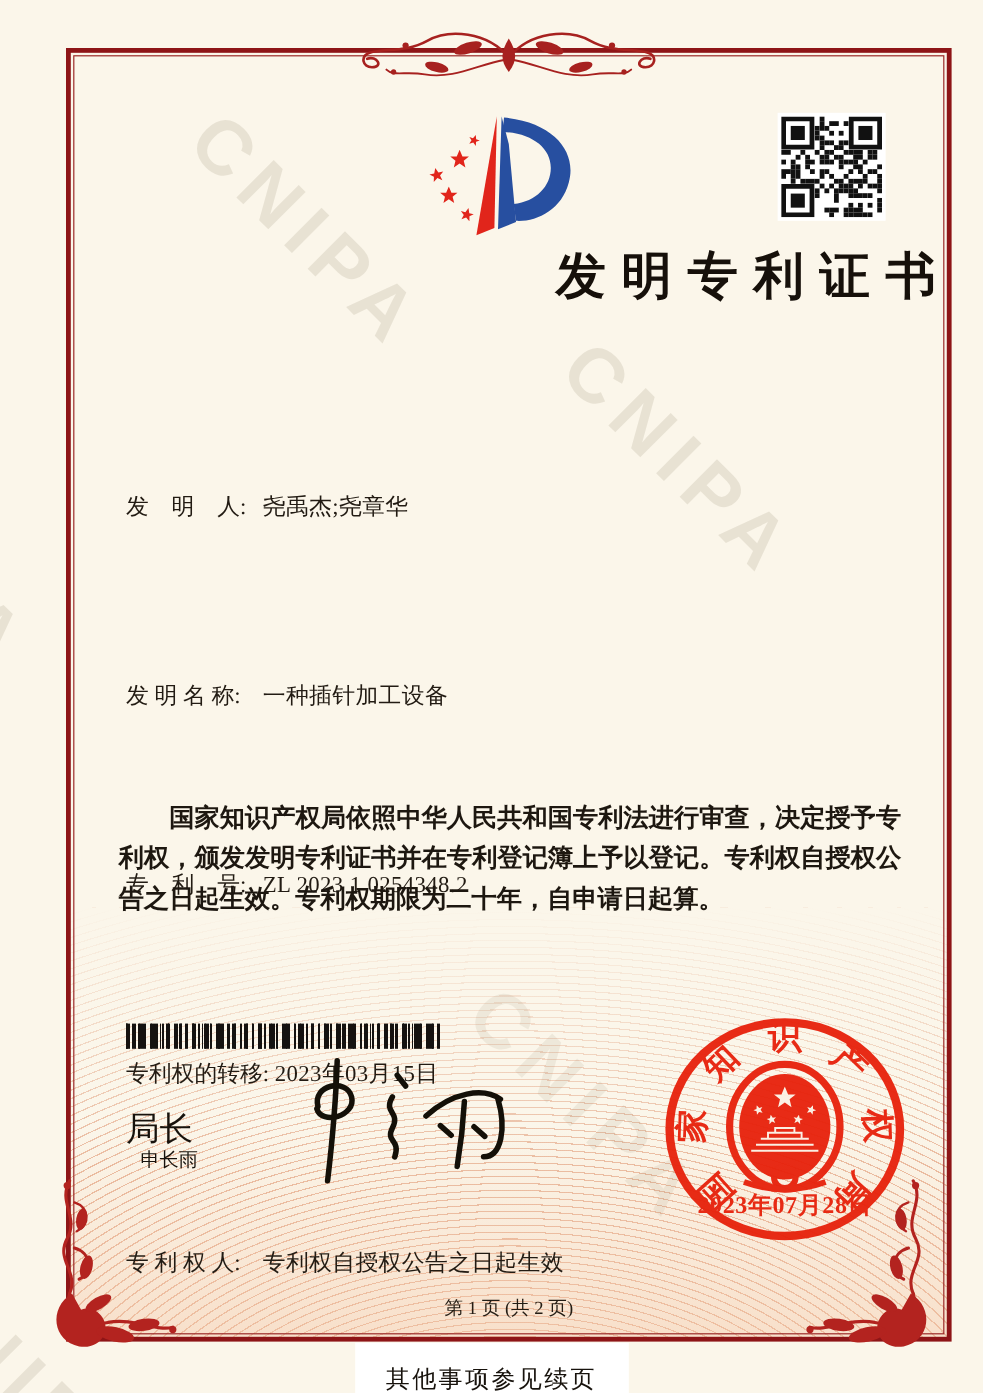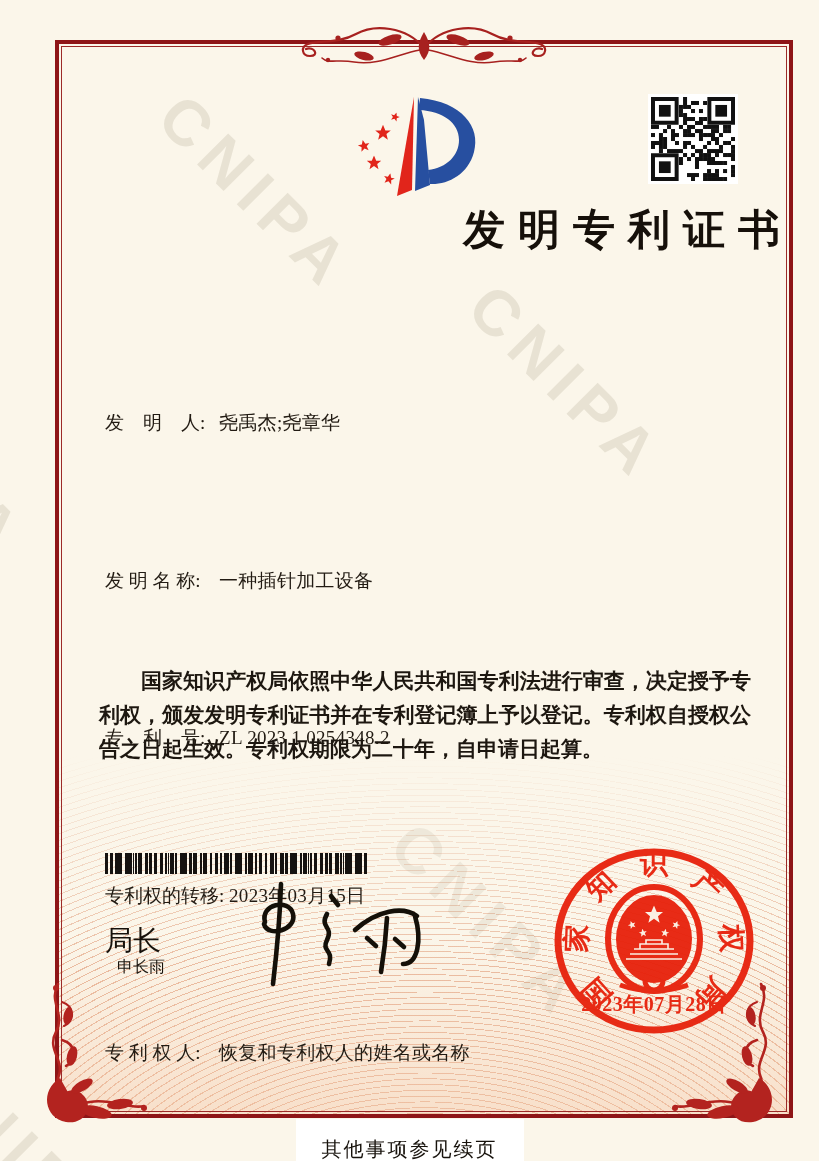--- a/index.html
+++ b/index.html
@@ -313,21 +313,21 @@
     </g>
   </svg>
 
   <div class="title">发明专利证书</div>
 
   <div class="fields">
     <div class="row"><span class="lab">发　明　人: </span><span class="val">尧禹杰;尧章华</span></div>
     <div class="row"><span class="lab">发 明 名 称: </span><span class="val">一种插针加工设备</span></div>
     <div class="row"><span class="lab">专　利　号: </span><span class="val">ZL 2023 1 0254348.2</span></div>
     <div class="row"><span class="lab">专利权的转移: </span><span class="val">2023年03月15日</span></div>
-    <div class="row"><span class="lab">专 利 权 人: </span><span class="val">恢复和专利权人的姓名或名称</span></div>
+    <div class="row"><span class="lab">专 利 权 人: </span><span class="val">专利权自授权公告之日起生效</span></div>
     
     
   </div>
 
   <div class="paras">
     <p>国家知识产权局依照中华人民共和国专利法进行审查，决定授予专利权，颁发发明专利证书并在专利登记簿上予以登记。专利权自授权公告之日起生效。专利权期限为二十年，自申请日起算。</p>
   </div>
 
   <div class="barcode"></div>
 
@@ -373,15 +373,16 @@
       <g stroke="#fbf0e4" stroke-width="1.6" fill="none">
         <path d="M-20,8 L20,8 M-24,13 L24,13 M-28,18 L28,18"></path>
         <path d="M-14,8 L-14,3 L14,3 L14,8 M-8,3 L-8,-1 L8,-1 L8,3"></path>
       </g>
       <circle cx="0" cy="40" r="9" fill="none" stroke="#e7210b" stroke-width="5"></circle>
       <path d="M-34,44 Q0,56 34,44" fill="none" stroke="#e7210b" stroke-width="5"></path>
     </g>
     <text x="0" y="70" fill="#e7210b" font-size="20" text-anchor="middle" letter-spacing="0.5">2023年07月28日</text>
   </svg>
 
+  <div class="page-num">第 1 页 (共 2 页)</div>
   <div class="note-box">其他事项参见续页</div>
 
 </div>
 
 </body></html>

